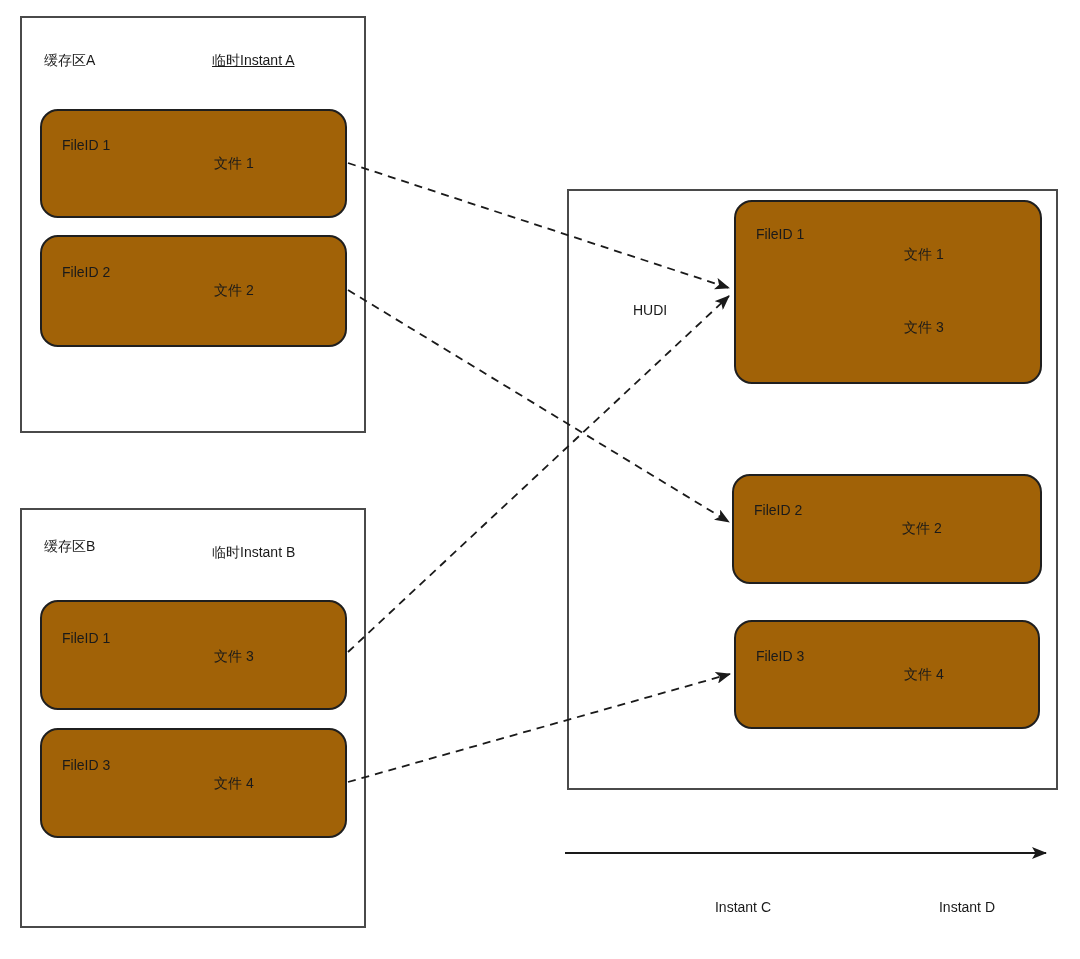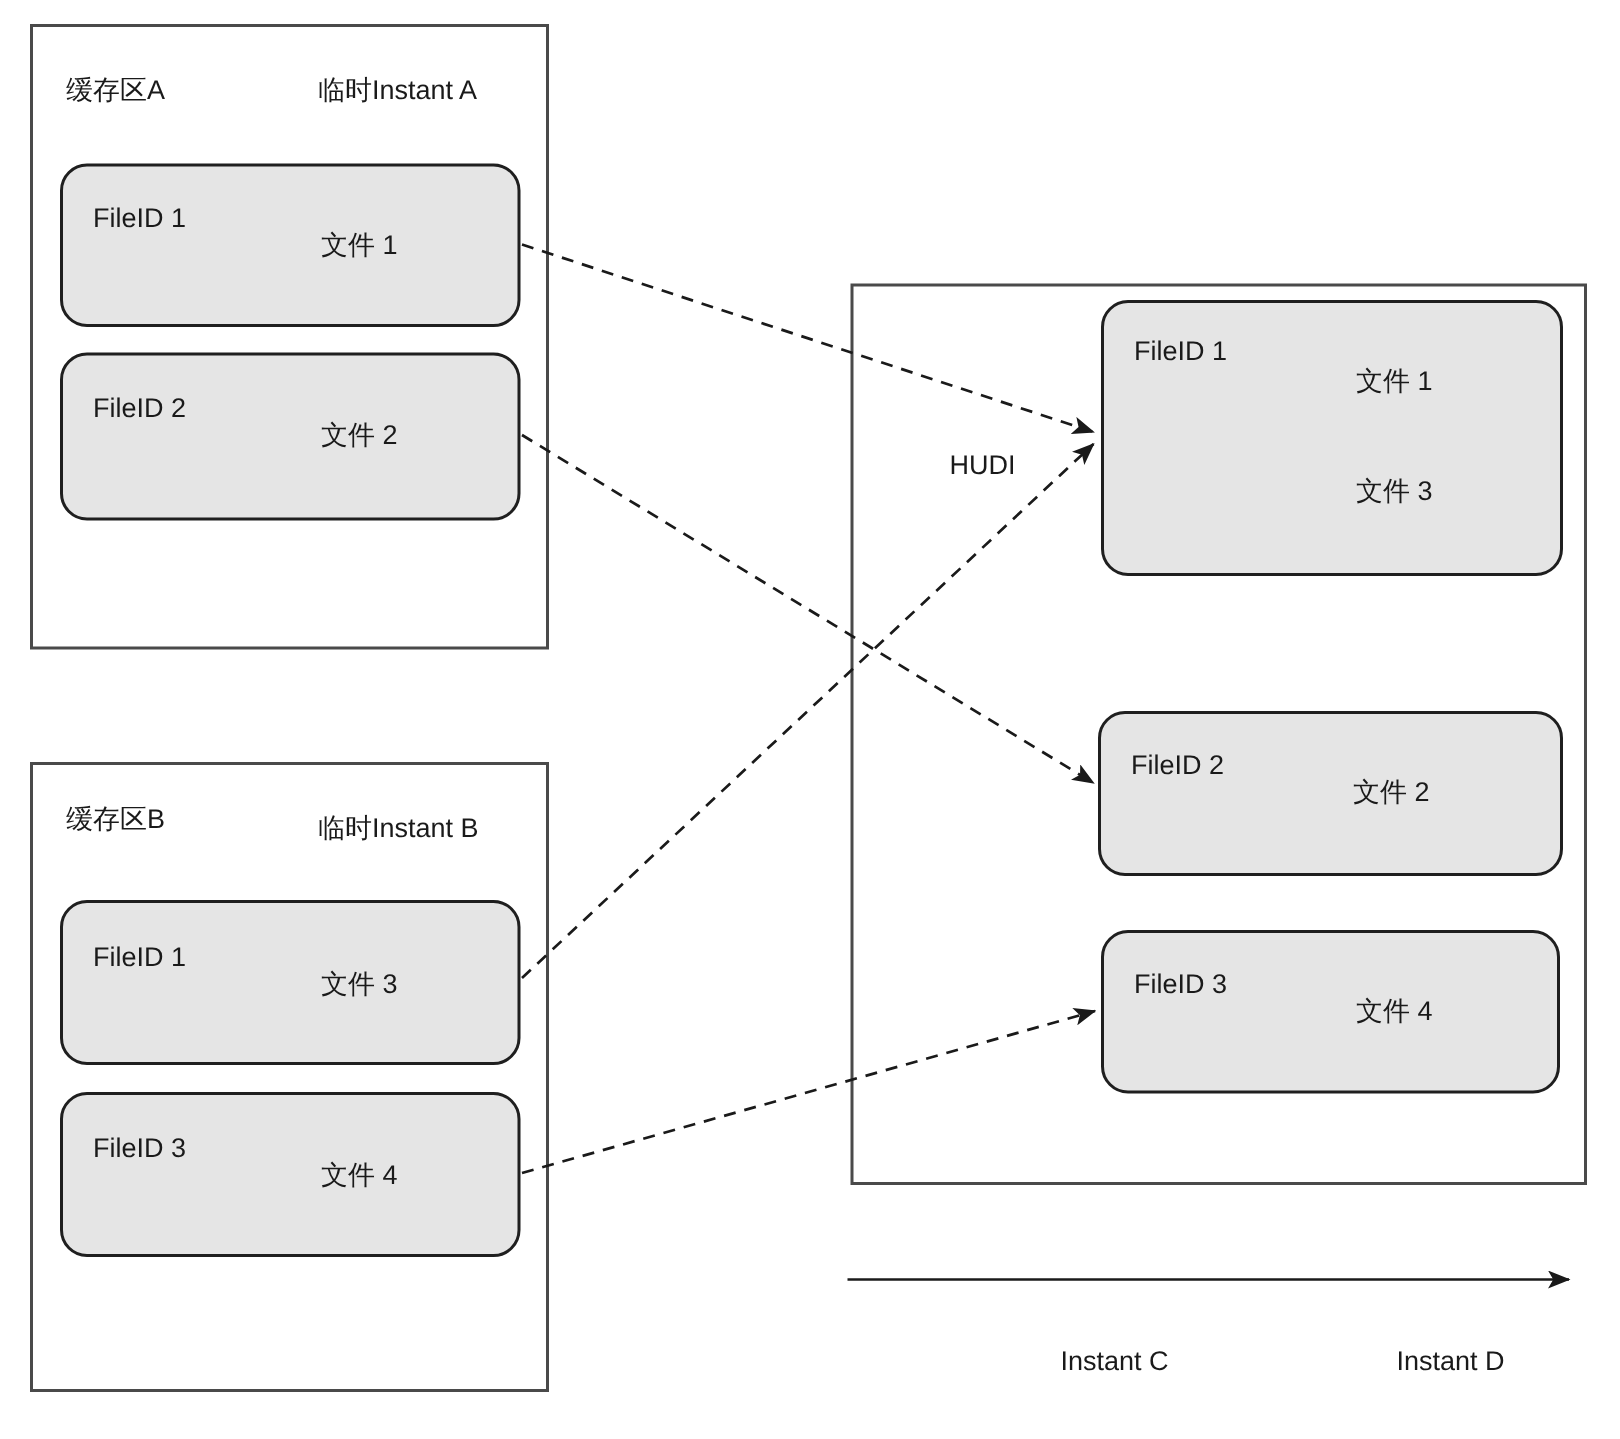--- a/index.html
+++ b/index.html
@@ -19,26 +19,26 @@
   .outer-box {
     position: absolute;
     border: 2px solid #4a4a4a;
     background: #ffffff;
     box-sizing: border-box;
   }
   .file-box {
     position: absolute;
     border: 2px solid #1f1f1f;
     border-radius: 18px;
-    background: #e5e5e5;
+    background: #a16207;
     box-sizing: border-box;
   }
   .lbl {
     position: absolute;
-    font-size: 18px;
+    font-size: 14px;
     line-height: 20px;
     white-space: nowrap;
     color: #1a1a1a;
   }
   .lbl-center { text-align: center; }
   #arrow-layer {
     position: absolute;
     left: 0;
     top: 0;
     width: 1080px;
@@ -46,21 +46,21 @@
     pointer-events: none;
   }
 </style>
 </head>
 <body>
 
 <div id="canvas">
 
   <div class="outer-box" style="left:20px; top:16px; width:346px; height:417px;">
     <span class="lbl" style="left:22px; top:32px;">缓存区A</span>
-    <span class="lbl" style="left:190px; top:32px;">临时Instant A</span>
+    <span class="lbl" style="left:190px; top:32px;text-decoration:underline;">临时Instant A</span>
 
     <div class="file-box" style="left:18px; top:91px; width:307px; height:109px;">
       <span class="lbl" style="left:20px; top:24px;">FileID 1</span>
       <span class="lbl" style="left:172px; top:42px;">文件 1</span>
     </div>
 
     <div class="file-box" style="left:18px; top:217px; width:307px; height:112px;">
       <span class="lbl" style="left:20px; top:25px;">FileID 2</span>
       <span class="lbl" style="left:172px; top:43px;">文件 2</span>
     </div>

